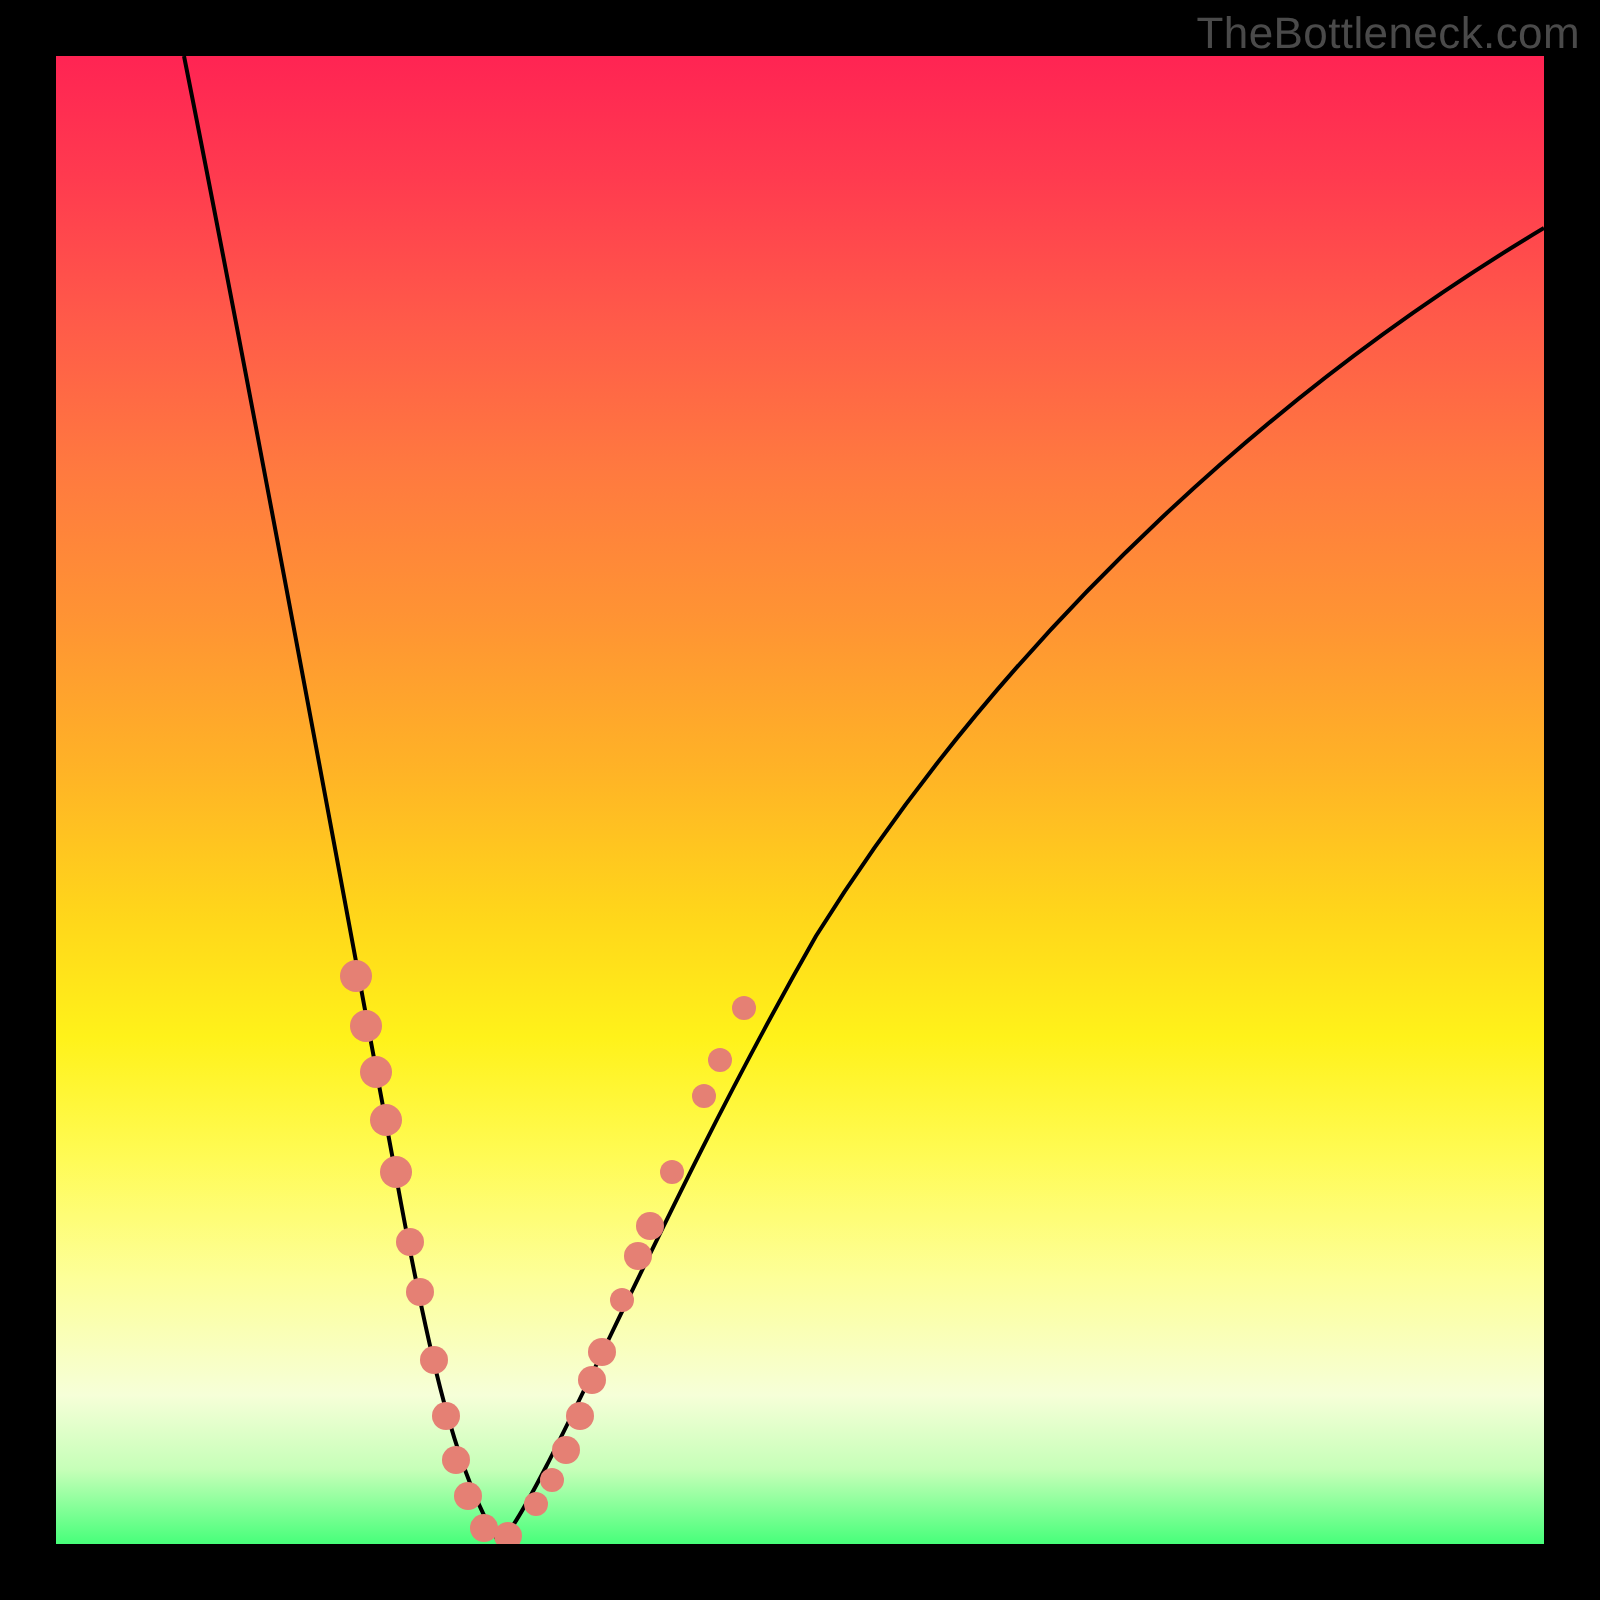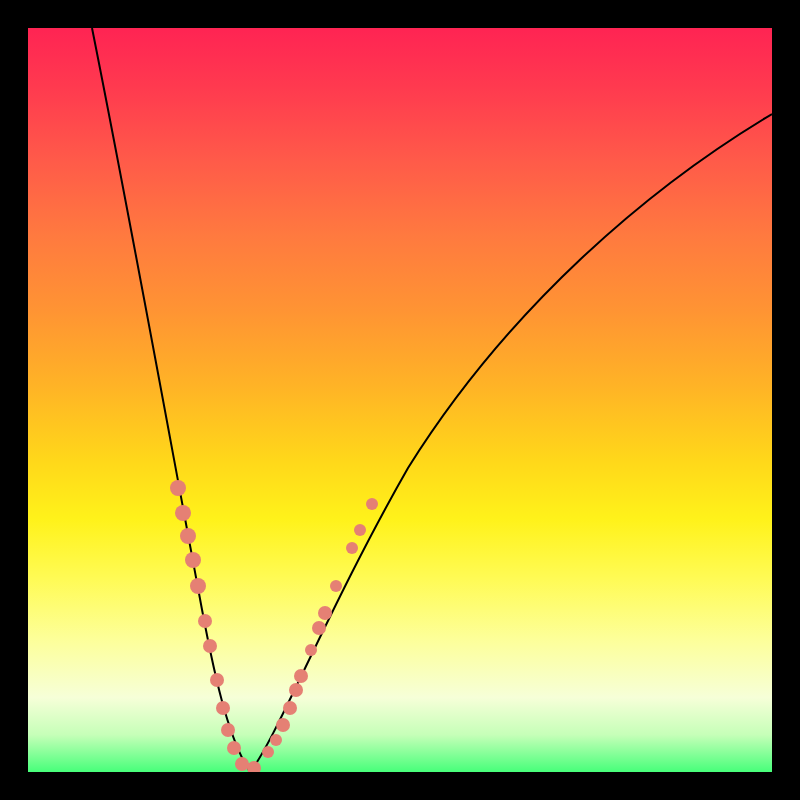--- a/index.html
+++ b/index.html
@@ -105,13 +105,14 @@
         <circle class="bead" cx="283" cy="622" r="6"></circle>
         <circle class="bead" cx="291" cy="600" r="7"></circle>
         <circle class="bead" cx="297" cy="585" r="7"></circle>
         <circle class="bead" cx="308" cy="558" r="6"></circle>
         <circle class="bead" cx="324" cy="520" r="6"></circle>
         <circle class="bead" cx="332" cy="502" r="6"></circle>
         <circle class="bead" cx="344" cy="476" r="6"></circle>
       </g>
     </svg>
   </div>
+  <div class="watermark">TheBottleneck.com</div>
 </div>
 
 </body></html>

